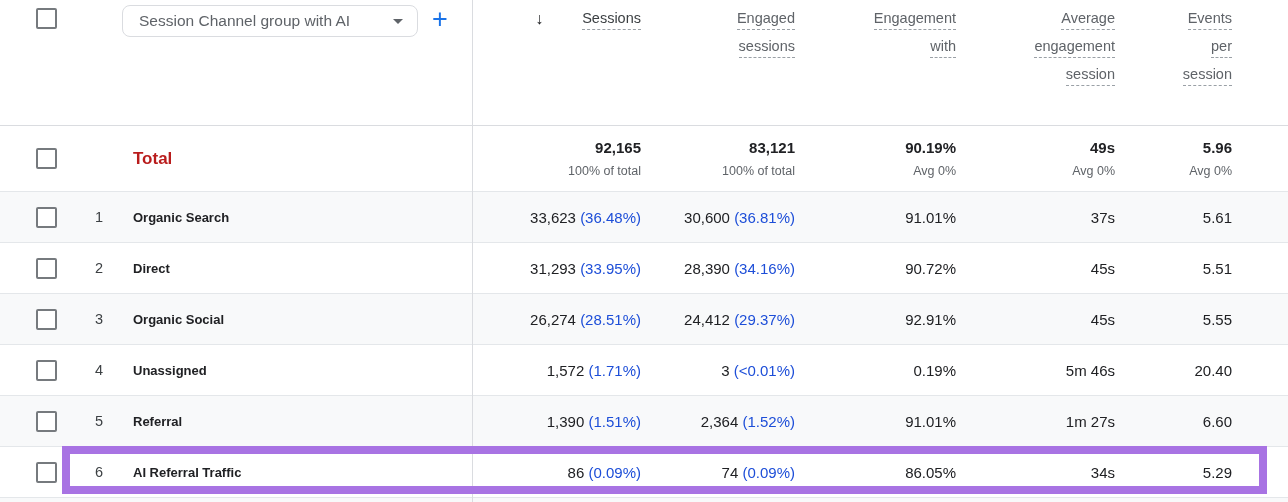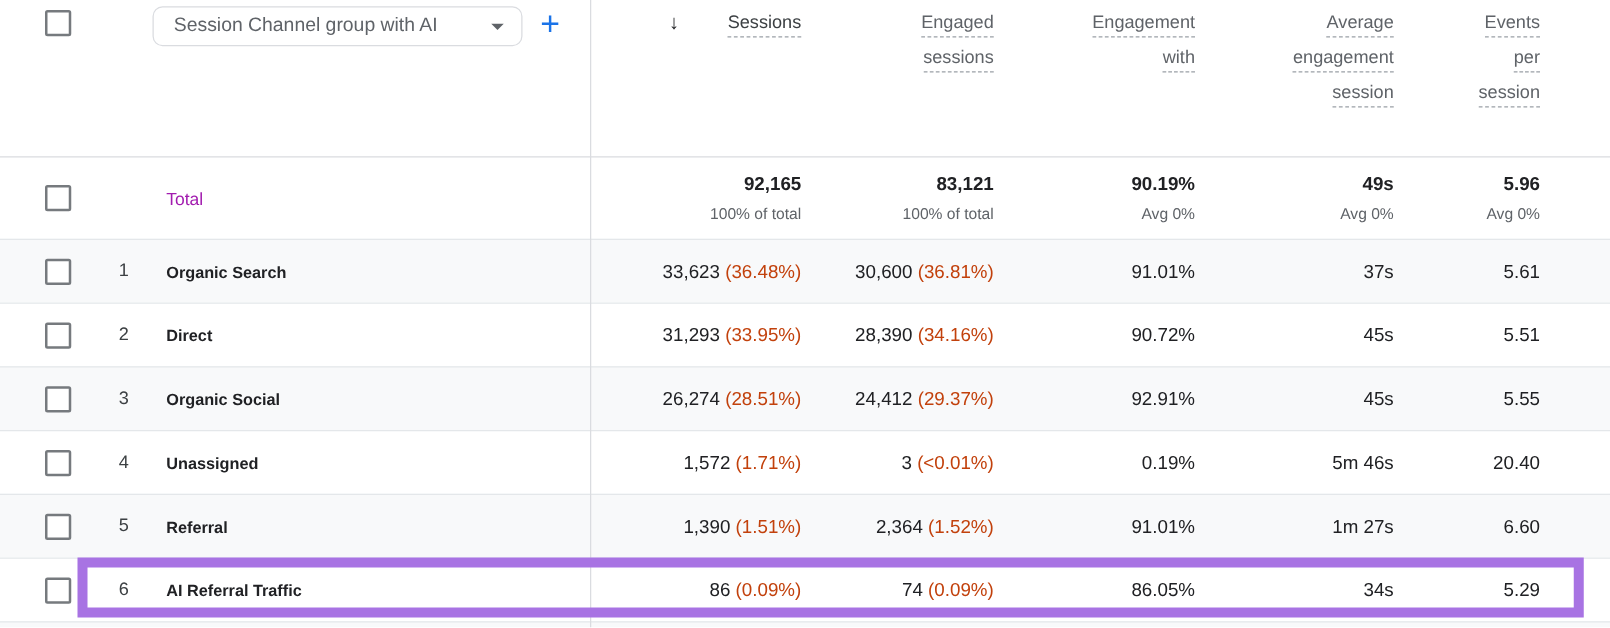--- a/index.html
+++ b/index.html
@@ -32,33 +32,33 @@
   .sort-row { display:flex; justify-content:flex-end; align-items:flex-start; gap:7px; }
   .sort-arrow { font-size:16px; color:#202124; line-height:17px; }
 
   
   .grid { display:grid; align-items:center;
     grid-template-columns:36px 22px 45px 30px 339px 169px 154px 161px 159px 117px 56px; }
 
   
   .total-row { position:absolute; top:125px; left:0; width:1288px; height:66px;
     border-top:1px solid #dadce0; background:#fff; }
-  .total-label { font-size:14px; color:#a21caf; padding-left:0; }
+  .total-label { font-size:17px; color:#b91c1c; padding-left:0;font-weight:bold; }
   .tcell { text-align:right; }
   .tcell .val { font-size:15px; font-weight:700; color:#202124; }
   .tcell .sub { font-size:12.5px; color:#5f6368; margin-top:8px; }
 
   
   .rows { position:absolute; top:191px; left:0; width:1288px; }
   .row { position:relative; height:51px; border-top:1px solid #e4e7ea; background:#fff; }
   .row:nth-child(odd) { background:#f8f9fa; }
   .row-num { text-align:right; font-size:14.5px; color:#3c4043; }
   .chan { font-size:13px; font-weight:700; color:#202124; }
   .cell { text-align:right; font-size:15px; color:#202124; white-space:nowrap; }
-  .pct { color:#c2410c; }
+  .pct { color:#1d4ed8; }
 
   .row.highlighted::before { content:""; position:absolute; left:62px; right:21px; top:-1px; bottom:3px;
     border:8px solid var(--highlight,#a873e3); z-index:3; pointer-events:none; }
 
   .bottom-sliver { position:absolute; top:497px; left:0; width:1288px; height:5px;
     border-top:1px solid #e4e7ea; background:#f8f9fa; }
 </style>
 </head>
 <body>
 

